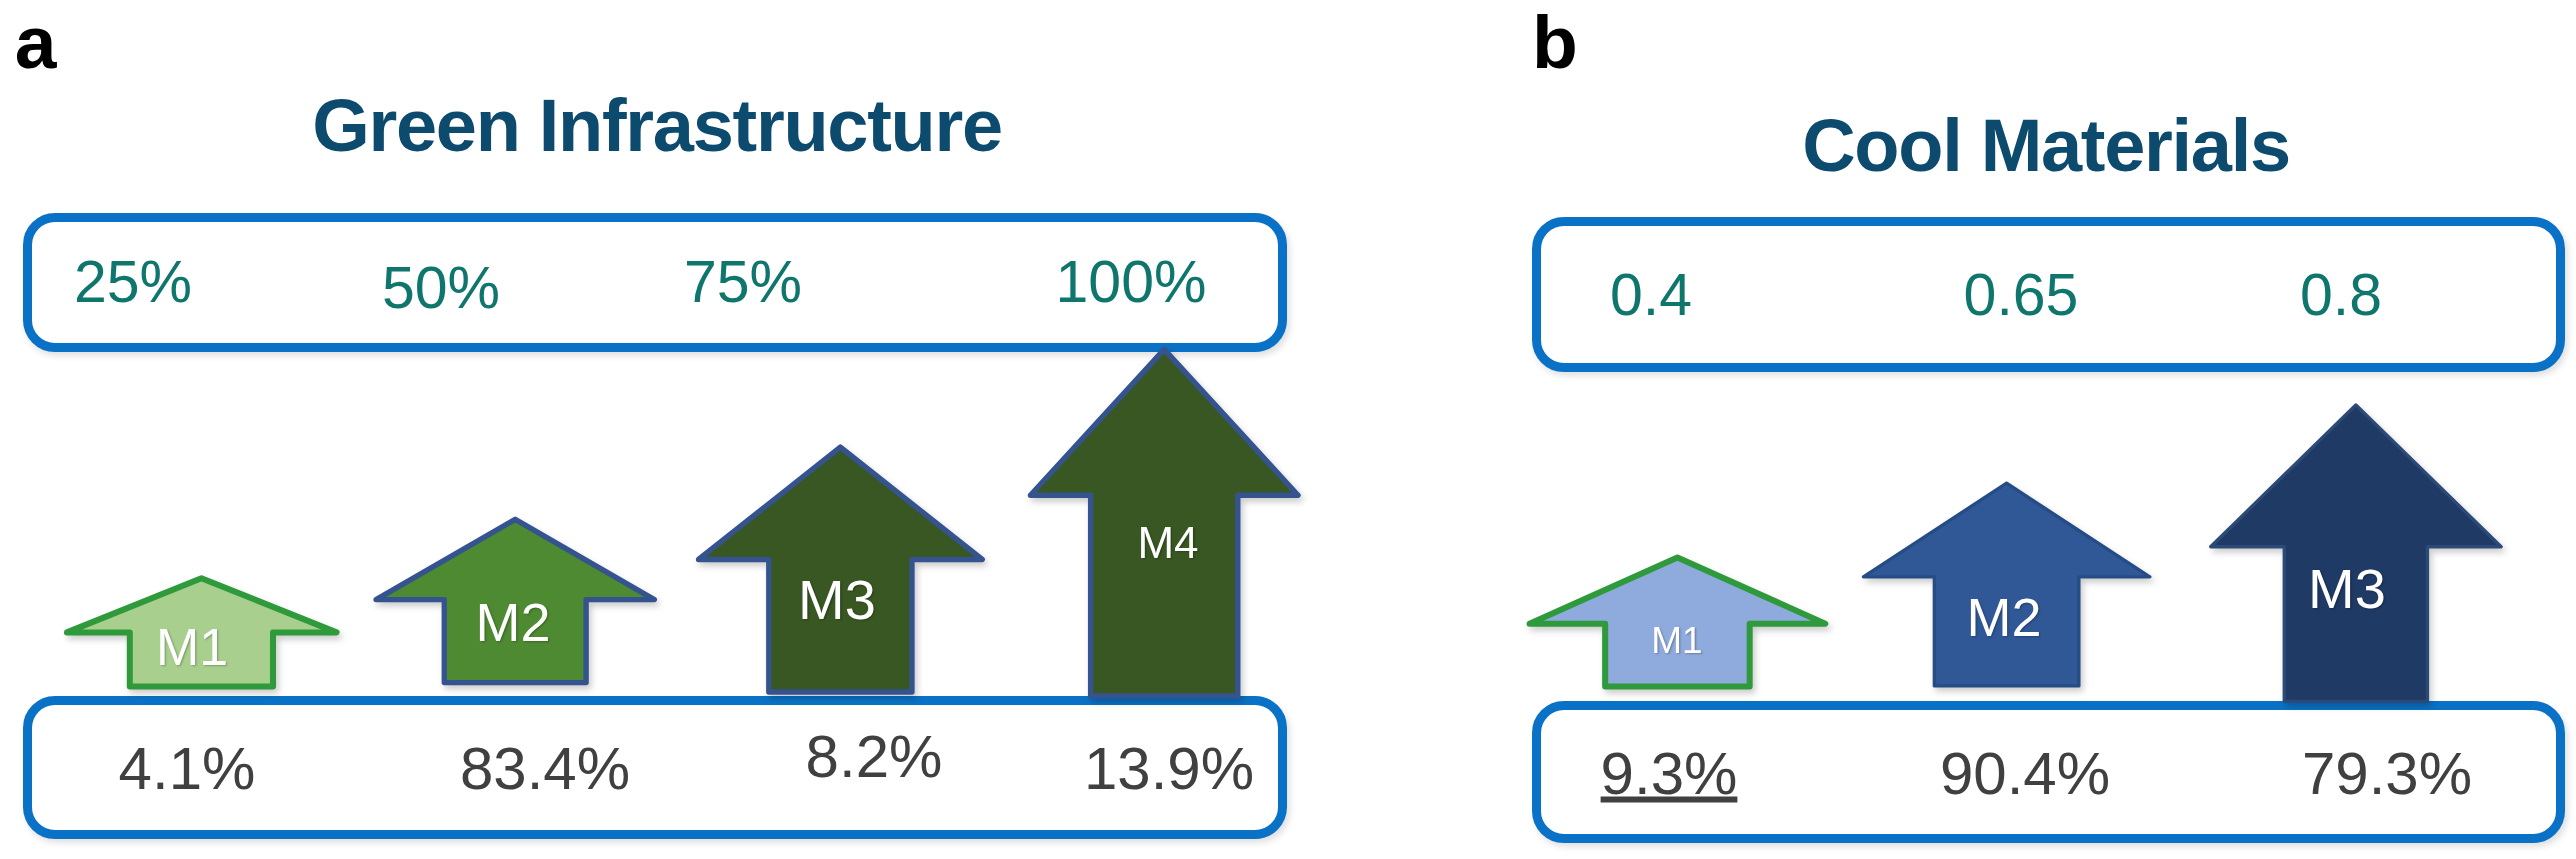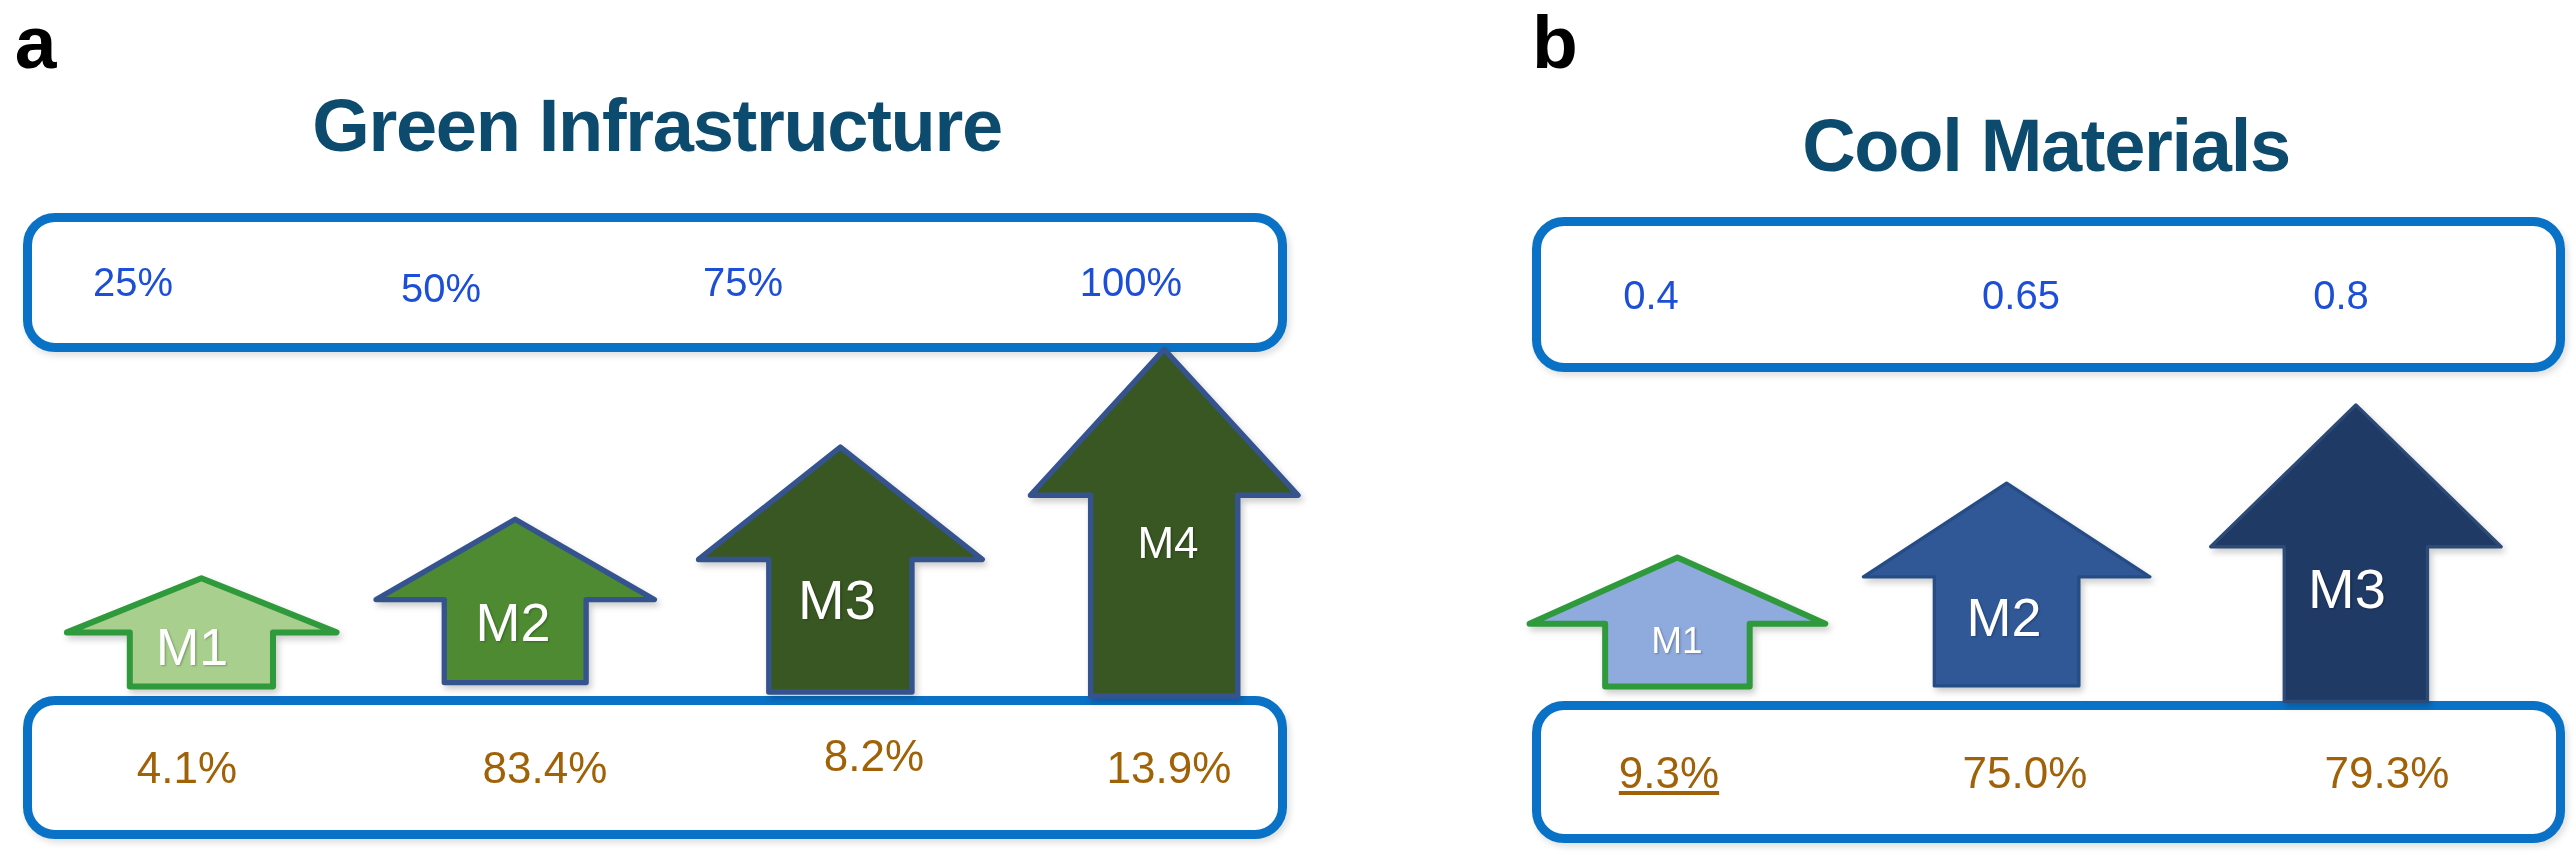--- a/index.html
+++ b/index.html
@@ -25,27 +25,27 @@
   }
   .scale-box{
     position:absolute;
     border:9.4px solid #0A72C6;
     border-radius:32px;
     background:#ffffff;
     box-shadow:2.7px 4px 6.7px rgba(0,0,0,0.12);
   }
   .scale-label{
     position:absolute;
-    font-size:40px;color:#1d4ed8;
+    font-size:59px;color:#0f766e;
     transform:translate(-50%,-50%);
     white-space:nowrap;
   }
   .value-label{
     position:absolute;
-    font-size:44px;color:#a16207;
+    font-size:60px;color:#404040;
     transform:translate(-50%,-50%);
     white-space:nowrap;
   }
   #arrow-layer{
     position:absolute;left:0;top:0;width:2576px;height:860px;
   }
   #arrow-layer polygon{
     filter:drop-shadow(4px 6px 5px rgba(0,0,0,0.20));
   }
   .arrow-green-border{stroke:#2F9A3B;stroke-width:9;stroke-linejoin:round;}
@@ -88,21 +88,21 @@
 
   <div class="scale-box" style="left:1532px;top:217px;width:1015px;height:137px;"></div>
 
   <div class="scale-label" style="left:1651px;top:295px;">0.4</div>
   <div class="scale-label" style="left:2021px;top:295px;">0.65</div>
   <div class="scale-label" style="left:2341px;top:295px;">0.8</div>
 
   <div class="scale-box" style="left:1532px;top:701px;width:1015px;height:124px;"></div>
 
   <div class="value-label" style="left:1669px;top:773px;text-decoration:underline;">9.3%</div>
-  <div class="value-label" style="left:2025px;top:773px;">75.0%</div>
+  <div class="value-label" style="left:2025px;top:773px;">90.4%</div>
   <div class="value-label" style="left:2387px;top:773px;">79.3%</div>
 
   <svg id="arrow-layer" viewBox="0 0 3850 1285">
     <polygon class="arrow-green-border" points="301,864 503,945 408,945 408,1026 194,1026 194,945 100,945" fill="#A8CF8D"></polygon>
     <polygon class="arrow-navy-border" points="770,776 978,896 876,896 876,1020 664,1020 664,896 562,896" fill="#4E8A31"></polygon>
     <polygon class="arrow-navy-border" points="1256,668 1468,836 1363,836 1363,1034 1149,1034 1149,836 1044,836" fill="#395722"></polygon>
     <polygon class="arrow-navy-border" points="1740,522 1940,740 1850,740 1850,1040 1630,1040 1630,740 1540,740" fill="#395722"></polygon>
 
     <polygon class="arrow-green-border" points="2507,833 2728,932 2615,932 2615,1026 2399,1026 2399,932 2286,932" fill="#8FAADC"></polygon>
     <polygon class="arrow-blue-soft-border" points="2999,722 3213,862 3107,862 3107,1025 2891,1025 2891,862 2785,862" fill="#305897"></polygon>

